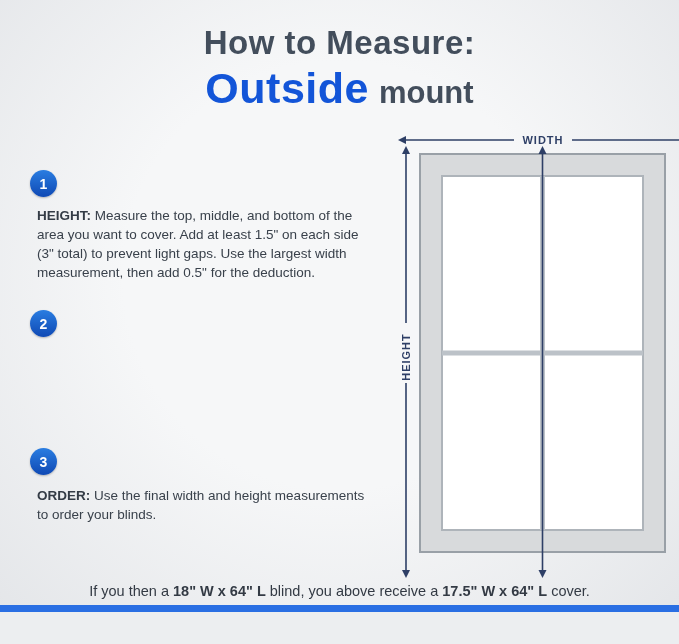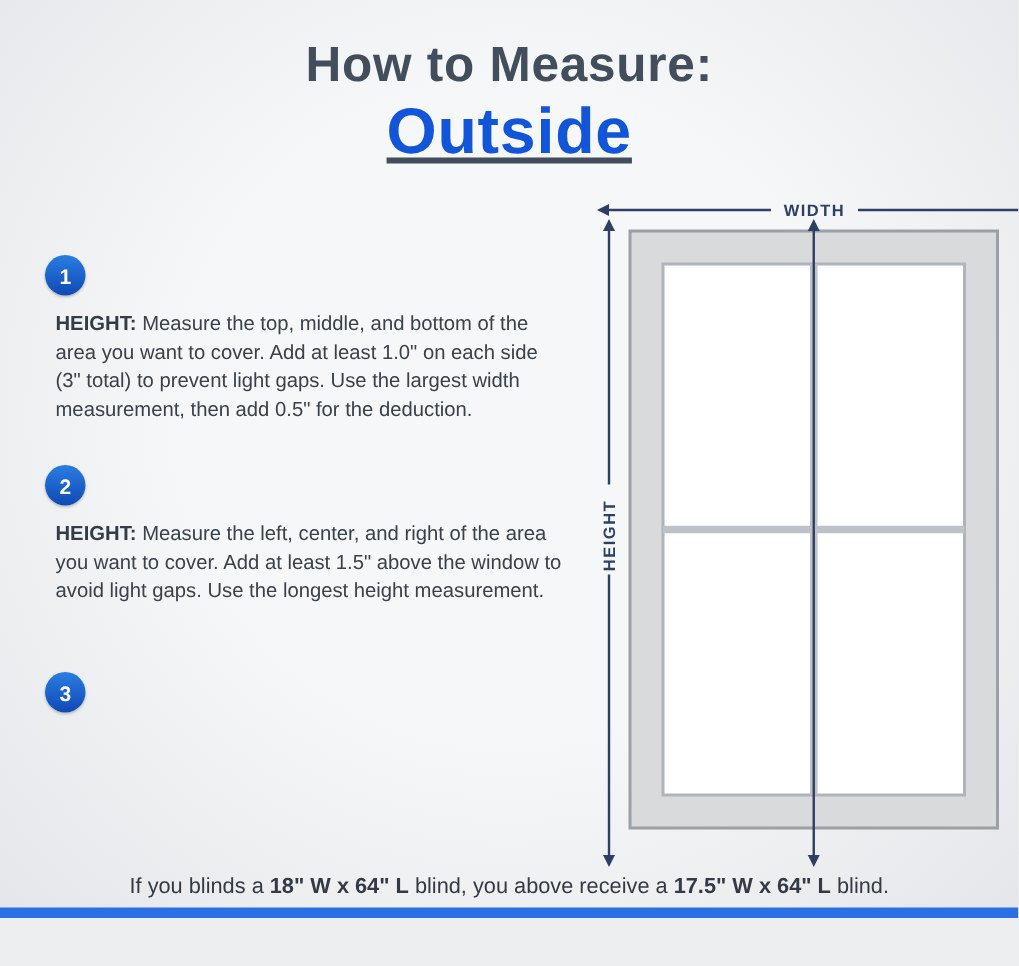--- a/index.html
+++ b/index.html
@@ -27,21 +27,20 @@
     font-size: 33px;
     font-weight: 700;
     letter-spacing: 0.5px;
   }
   .title-line2 {
     margin-top: 2px;
     display: flex;
     justify-content: center;
     align-items: baseline;
     gap: 10px;
-    text-decoration: underline;
   }
   .title-accent {
     font-size: 43px;
     font-weight: 800;
     color: #1355d8;
     letter-spacing: 0.5px;
   }
   .title-rest {
     font-size: 31px;
     font-weight: 700;
@@ -118,30 +117,31 @@
 </style>
 </head>
 <body>
 
 <div class="page">
 
   <div class="title-block">
     <div class="title-line1">How to Measure:</div>
     <div class="title-line2">
       <span class="title-accent">Outside</span>
+      <span class="title-rest">mount</span>
     </div>
   </div>
 
   <div class="step-circle" id="circle-1">1</div>
-  <p class="step-text" id="text-1"><span class="step-label">HEIGHT:</span><span> Measure the top, middle, and bottom of the area you want to cover. Add at least 1.0" on each side (3" total) to prevent light gaps. Use the largest width measurement, then add 0.5" for the deduction.</span></p>
+  <p class="step-text" id="text-1"><span class="step-label">HEIGHT:</span><span> Measure the top, middle, and bottom of the area you want to cover. Add at least 1.5" on each side (3" total) to prevent light gaps. Use the largest width measurement, then add 0.5" for the deduction.</span></p>
 
   <div class="step-circle" id="circle-2">2</div>
-  <p class="step-text" id="text-2"><span class="step-label">HEIGHT:</span><span> Measure the left, center, and right of the area you want to cover. Add at least 1.5" above the window to avoid light gaps. Use the longest height measurement.</span></p>
 
   <div class="step-circle" id="circle-3">3</div>
+  <p class="step-text" id="text-3"><span class="step-label">ORDER:</span><span> Use the final width and height measurements to order your blinds.</span></p>
 
   <div class="diagram">
     <svg width="292" height="456" viewBox="0 0 292 456">
 
       <rect x="24" y="24" width="245" height="398" fill="#d8dadc" stroke="#99a0a7" stroke-width="2"></rect>
 
       <rect x="46" y="46" width="201" height="354" fill="#ffffff" stroke="#aeb4ba" stroke-width="2"></rect>
 
       <line x1="146.5" y1="46" x2="146.5" y2="400" stroke="#bcc2c8" stroke-width="5"></line>
       <line x1="46" y1="223" x2="247" y2="223" stroke="#bcc2c8" stroke-width="5"></line>
@@ -162,18 +162,18 @@
       <polygon points="10,448 6,440 14,440" fill="#2e3f66"></polygon>
       <text x="10" y="223" text-anchor="middle" font-size="11" font-weight="bold" letter-spacing="1" fill="#2e3f66" font-family="Liberation Sans, sans-serif" transform="rotate(-90 14 223)">HEIGHT</text>
 
       <line x1="146.5" y1="21" x2="146.5" y2="443" stroke="#2e3f66" stroke-width="1.6"></line>
       <polygon points="146.5,16 142.5,24 150.5,24" fill="#2e3f66"></polygon>
       <polygon points="146.5,448 142.5,440 150.5,440" fill="#2e3f66"></polygon>
     </svg>
   </div>
 
   <div class="example-block">
-    <div class="example-text"><span>If you blinds a </span><span class="example-bold">18" W x 64" L</span><span> blind, you above receive a </span><span class="example-bold">17.5" W x 64" L</span><span> blind.</span></div>
+    <div class="example-text"><span>If you then a </span><span class="example-bold">18" W x 64" L</span><span> blind, you above receive a </span><span class="example-bold">17.5" W x 64" L</span><span> cover.</span></div>
   </div>
 
   <div class="bottom-strip"></div>
 
 </div>
 
 </body></html>

